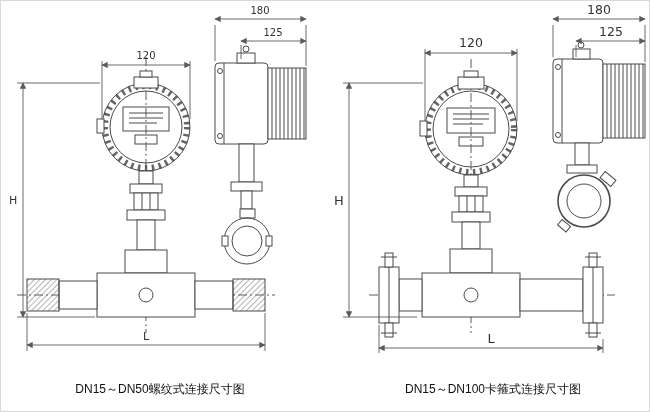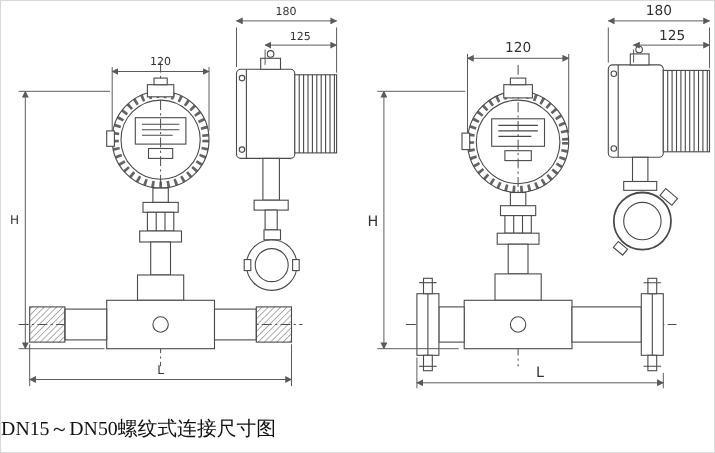--- a/index.html
+++ b/index.html
@@ -21,22 +21,22 @@
   .dim{stroke:var(--dim);fill:none;stroke-width:0.9;}
   .cl{stroke:var(--line);fill:none;stroke-width:0.9;stroke-dasharray:9 3 2 3;}
   .notch{stroke:var(--line);fill:none;stroke-width:6;stroke-dasharray:2.5 4.5;opacity:.85;}
   text{fill:#333;font-family:"DejaVu Sans",sans-serif;}
   .t10{font-size:10px;}
   .t11{font-size:11px;}
   .t12{font-size:12.5px;}
   .t13{font-size:13px;}
   .caption{
     position:absolute;top:375px;height:26px;line-height:26px;
-    text-align:left;font-size:18px;color:var(--caption);
-    font-family:Liberation Serif, serif;
+    text-align:center;font-size:12px;color:var(--caption);
+    font-family:Liberation Sans, sans-serif;
     white-space:nowrap;
   }
   .caption-left{left:0;width:318px;}
   .caption-right{left:334px;width:316px;}
 </style>
 </head>
 <body>
 
 <div class="canvas">
 <svg width="650" height="370" viewBox="0 0 650 370">
@@ -208,13 +208,14 @@
       <text class="t13" x="333" y="204">H</text>
 
       <path class="dim" d="M378 324 V352 M602 338 V352"></path>
       <line class="dim" x1="378" y1="347" x2="602" y2="347" marker-start="url(#arr)" marker-end="url(#arr)"></line>
       <text class="t13" x="490" y="342" text-anchor="middle">L</text>
     </g>
   </g>
 </svg>
 
 <div class="caption caption-left">DN15～DN50螺纹式连接尺寸图</div>
+<div class="caption caption-right">DN15～DN100卡箍式连接尺寸图</div>
 </div>
 
 </body></html>

